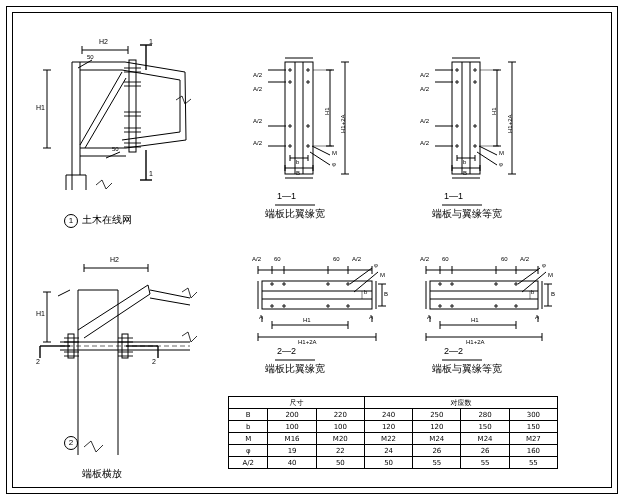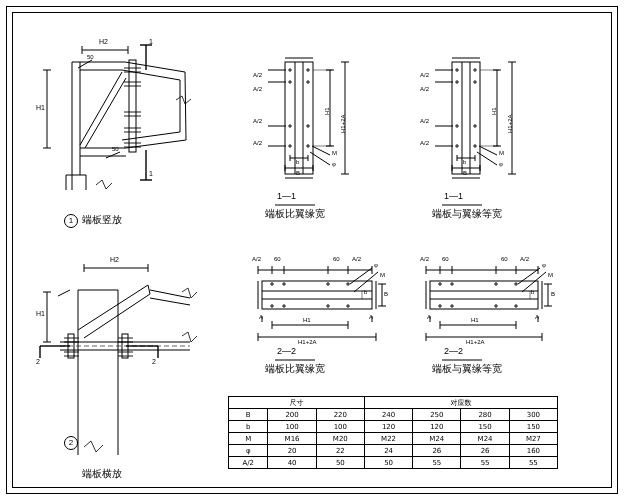--- a/index.html
+++ b/index.html
@@ -354,21 +354,21 @@
     </g>
   </svg>
 
   <div class="lbl sm" style="left:99px;top:38px;">H2</div>
   <div class="lbl sm" style="left:36px;top:104px;">H1</div>
   <div class="lbl xs" style="left:87px;top:54px;">50</div>
   <div class="lbl xs" style="left:112px;top:146px;">50</div>
   <div class="lbl sm" style="left:149px;top:38px;">1</div>
   <div class="lbl sm" style="left:149px;top:170px;">1</div>
   <div class="circ" style="left:64px;top:214px;">1</div>
-  <div class="lbl cn" style="left:82px;top:215px;">端板竖放</div>
+  <div class="lbl cn" style="left:82px;top:215px;">土木在线网</div>
 
   <div class="lbl sm" style="left:110px;top:256px;">H2</div>
   <div class="lbl sm" style="left:36px;top:310px;">H1</div>
   <div class="lbl sm" style="left:36px;top:358px;">2</div>
   <div class="lbl sm" style="left:152px;top:358px;">2</div>
   <div class="circ" style="left:64px;top:436px;">2</div>
   <div class="lbl cn" style="left:82px;top:437px;margin-top:32px;">端板横放</div>
 
   <div class="lbl xs" style="left:253px;top:72px;">A/2</div>
   <div class="lbl xs" style="left:253px;top:86px;">A/2</div>
@@ -454,21 +454,21 @@
       <td>M</td>
       <td>M16</td>
       <td>M20</td>
       <td>M22</td>
       <td>M24</td>
       <td>M24</td>
       <td>M27</td>
     </tr>
     <tr>
       <td>φ</td>
-      <td>20</td>
+      <td>19</td>
       <td>22</td>
       <td>24</td>
       <td>26</td>
       <td>26</td>
       <td>160</td>
     </tr>
     <tr>
       <td>A/2</td>
       <td>40</td>
       <td>50</td>

